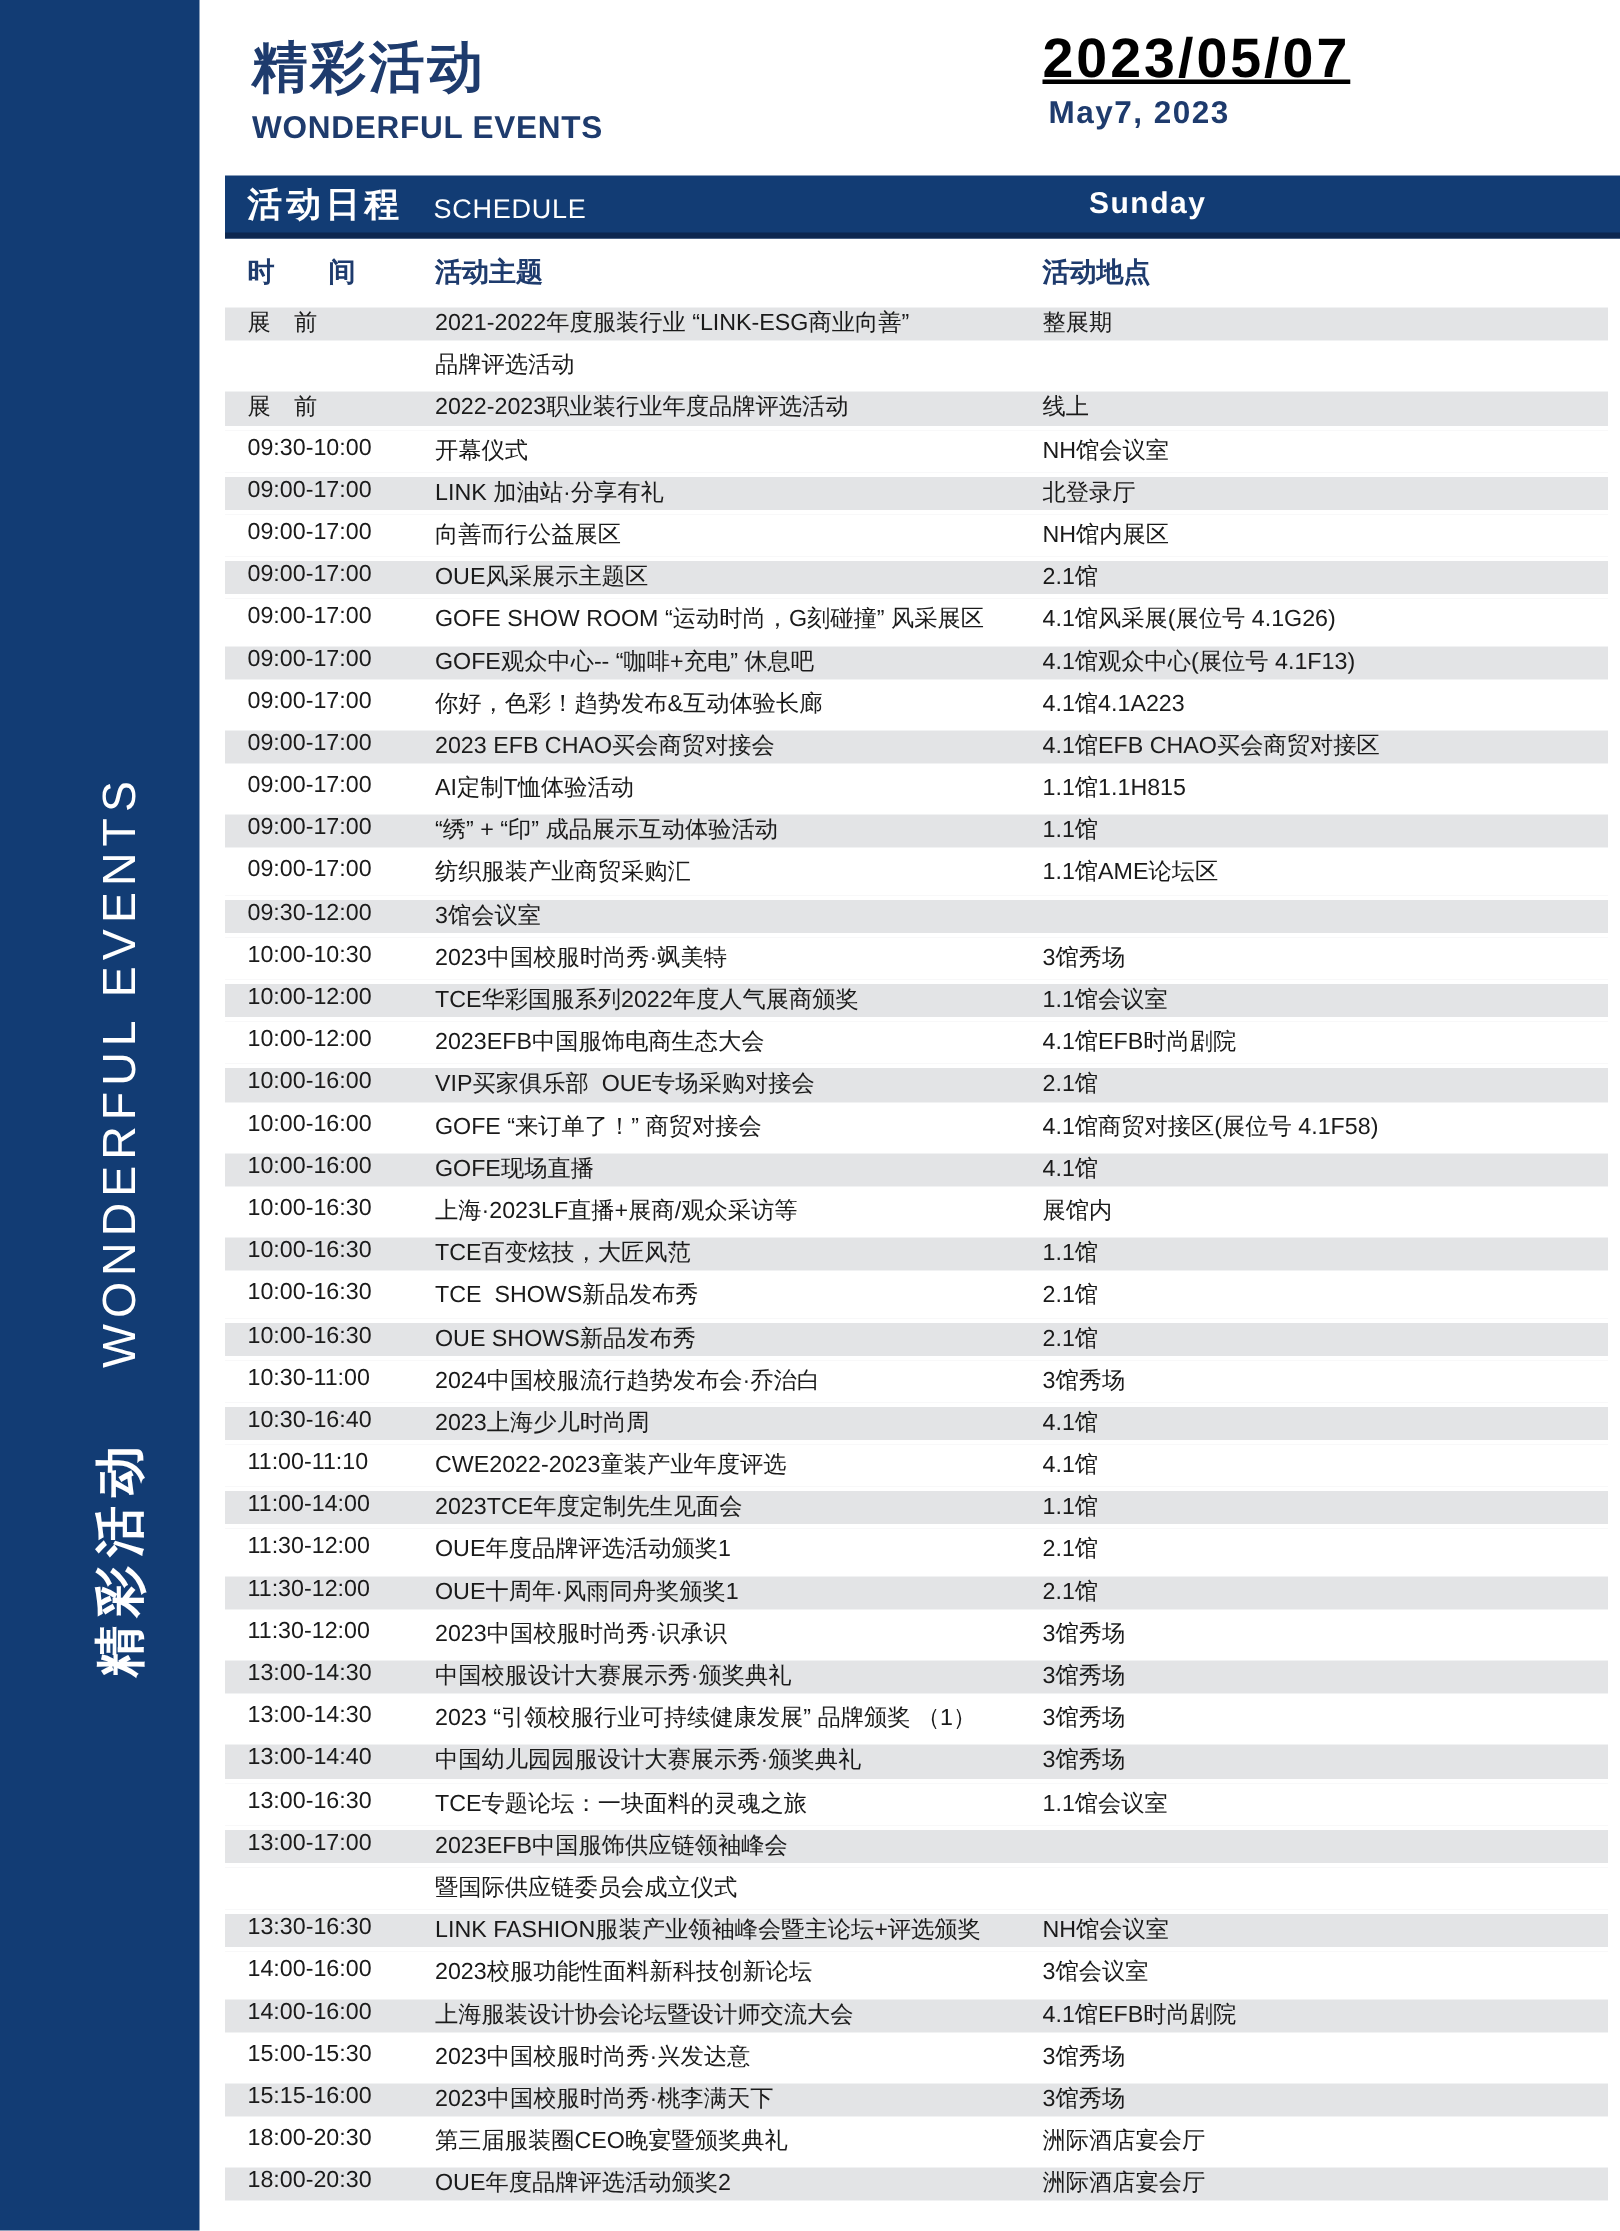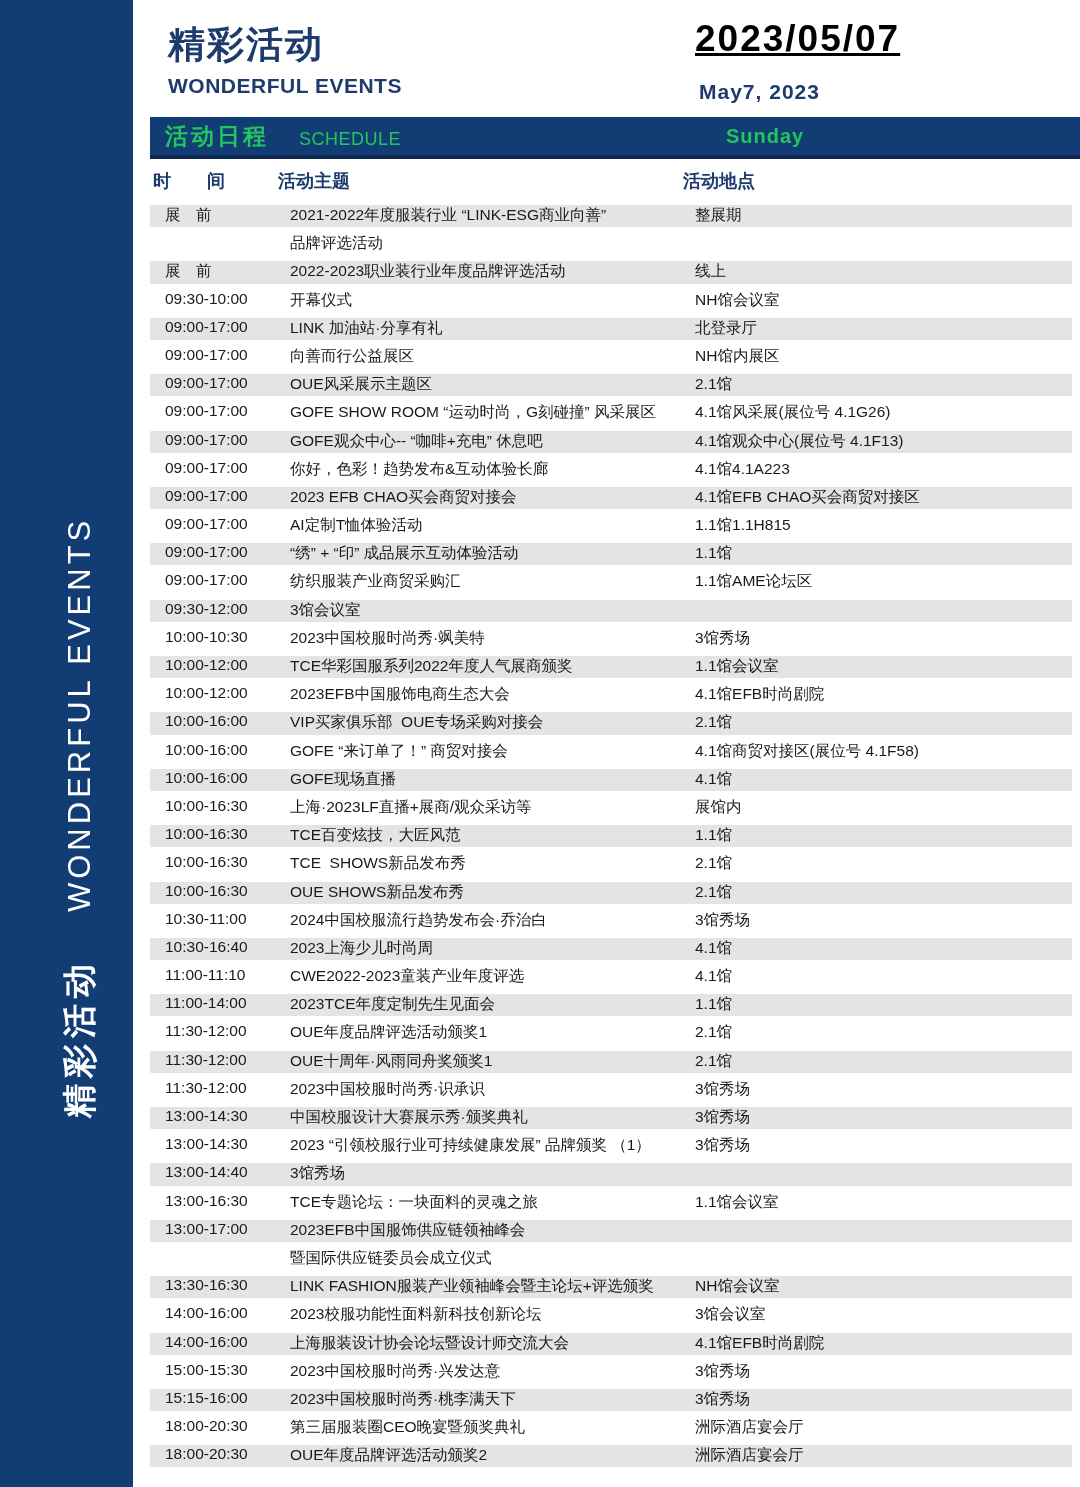--- a/index.html
+++ b/index.html
@@ -25,39 +25,39 @@
   .sb-cn-vert { font-size:34px; font-weight:600; letter-spacing:6px; }
   .sb-en-vert { font-size:31px; font-weight:500; letter-spacing:4px; }
 
   
   .content { position:absolute; left:150px; top:0; width:930px; height:1487px; }
 
   .page-header { position:absolute; left:0; top:0; width:930px; height:117px; }
   .title-cn { position:absolute; left:18px; top:20px; font-size:37px; font-weight:700; color:#1e3b6d; letter-spacing:2px; }
   .title-en { position:absolute; left:18px; top:74px; font-size:21px; font-weight:600; color:#1e3b6d; letter-spacing:0.5px; }
   .date-num { position:absolute; left:545px; top:18px; font-size:37px; font-weight:700; color:#000000; letter-spacing:2px;text-decoration:underline; }
-  .date-en  { position:absolute; left:549px; top:80px; font-size:21px; font-weight:600; color:#1e3b6d; letter-spacing:1px; }
+  .date-en  { position:absolute; left:549px; top:64px; font-size:21px; font-weight:600; color:#1e3b6d; letter-spacing:1px; }
 
   
   .schedule-bar {
     position:absolute; left:0; top:117px; width:930px; height:42px; box-sizing:border-box;
     background:#123c74; border-bottom:4px solid #0d2750;
-    display:flex; align-items:center; color:#22c55e;gap:10px;
+    display:flex; align-items:center; color:#ffffff;
   }
   .sb-cn { margin-left:15px; font-size:23px; font-weight:700; letter-spacing:3px; }
   .sb-en { margin-left:20px; font-size:18px; font-weight:500; letter-spacing:0.5px; position:relative; top:3px; }
   .sb-day { position:absolute; left:548px; font-size:20px; font-weight:700; letter-spacing:1px;margin-left:28px; }
 
   
   .table-header {
     position:absolute; left:0; top:163px; width:930px; height:36px;
     display:flex; align-items:center;
     color:#1e3b6d; font-weight:700; font-size:18px; white-space:pre;
   }
-  .col-time  { margin-left:3px; width:125px; flex:none; }
+  .col-time  { margin-left:15px; width:125px; flex:none; }
   .col-theme { width:405px; flex:none; }
   .col-loc   { flex:1; }
 
   
   .rows { position:absolute; left:0; top:202px; width:922px; }
   .row {
     height:28.2px; box-sizing:border-box;
     border-top:3px solid transparent; border-bottom:3px solid transparent;
     display:flex; align-items:flex-start;
     font-size:15.5px; color:#1a1a1a; white-space:pre;
@@ -131,21 +131,21 @@
         <div class="row"><span class="c-time">10:00-16:30</span><span class="c-theme">OUE SHOWS新品发布秀</span><span class="c-loc">2.1馆</span></div>
         <div class="row"><span class="c-time">10:30-11:00</span><span class="c-theme">2024中国校服流行趋势发布会·乔治白</span><span class="c-loc">3馆秀场</span></div>
         <div class="row"><span class="c-time">10:30-16:40</span><span class="c-theme">2023上海少儿时尚周</span><span class="c-loc">4.1馆</span></div>
         <div class="row"><span class="c-time">11:00-11:10</span><span class="c-theme">CWE2022-2023童装产业年度评选</span><span class="c-loc">4.1馆</span></div>
         <div class="row"><span class="c-time">11:00-14:00</span><span class="c-theme">2023TCE年度定制先生见面会</span><span class="c-loc">1.1馆</span></div>
         <div class="row"><span class="c-time">11:30-12:00</span><span class="c-theme">OUE年度品牌评选活动颁奖1</span><span class="c-loc">2.1馆</span></div>
         <div class="row"><span class="c-time">11:30-12:00</span><span class="c-theme">OUE十周年·风雨同舟奖颁奖1</span><span class="c-loc">2.1馆</span></div>
         <div class="row"><span class="c-time">11:30-12:00</span><span class="c-theme">2023中国校服时尚秀·识承识</span><span class="c-loc">3馆秀场</span></div>
         <div class="row"><span class="c-time">13:00-14:30</span><span class="c-theme">中国校服设计大赛展示秀·颁奖典礼</span><span class="c-loc">3馆秀场</span></div>
         <div class="row"><span class="c-time">13:00-14:30</span><span class="c-theme">2023 “引领校服行业可持续健康发展” 品牌颁奖 （1）</span><span class="c-loc">3馆秀场</span></div>
-        <div class="row"><span class="c-time">13:00-14:40</span><span class="c-loc">3馆秀场</span></div>
+        <div class="row"><span class="c-time">13:00-14:40</span><span class="c-theme">中国幼儿园园服设计大赛展示秀·颁奖典礼</span><span class="c-loc">3馆秀场</span></div>
         <div class="row"><span class="c-time">13:00-16:30</span><span class="c-theme">TCE专题论坛：一块面料的灵魂之旅</span><span class="c-loc">1.1馆会议室</span></div>
         <div class="row"><span class="c-time">13:00-17:00</span><span class="c-theme">2023EFB中国服饰供应链领袖峰会</span></div>
         <div class="row"><span class="c-time"></span><span class="c-theme">暨国际供应链委员会成立仪式</span><span class="c-loc"></span></div>
         <div class="row"><span class="c-time">13:30-16:30</span><span class="c-theme">LINK FASHION服装产业领袖峰会暨主论坛+评选颁奖</span><span class="c-loc">NH馆会议室</span></div>
         <div class="row"><span class="c-time">14:00-16:00</span><span class="c-theme">2023校服功能性面料新科技创新论坛</span><span class="c-loc">3馆会议室</span></div>
         <div class="row"><span class="c-time">14:00-16:00</span><span class="c-theme">上海服装设计协会论坛暨设计师交流大会</span><span class="c-loc">4.1馆EFB时尚剧院</span></div>
         <div class="row"><span class="c-time">15:00-15:30</span><span class="c-theme">2023中国校服时尚秀·兴发达意</span><span class="c-loc">3馆秀场</span></div>
         <div class="row"><span class="c-time">15:15-16:00</span><span class="c-theme">2023中国校服时尚秀·桃李满天下</span><span class="c-loc">3馆秀场</span></div>
         <div class="row"><span class="c-time">18:00-20:30</span><span class="c-theme">第三届服装圈CEO晚宴暨颁奖典礼</span><span class="c-loc">洲际酒店宴会厅</span></div>
         <div class="row"><span class="c-time">18:00-20:30</span><span class="c-theme">OUE年度品牌评选活动颁奖2</span><span class="c-loc">洲际酒店宴会厅</span></div>

